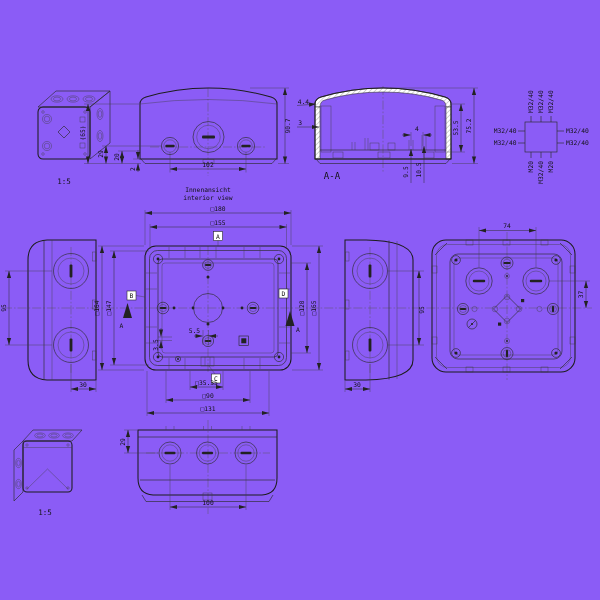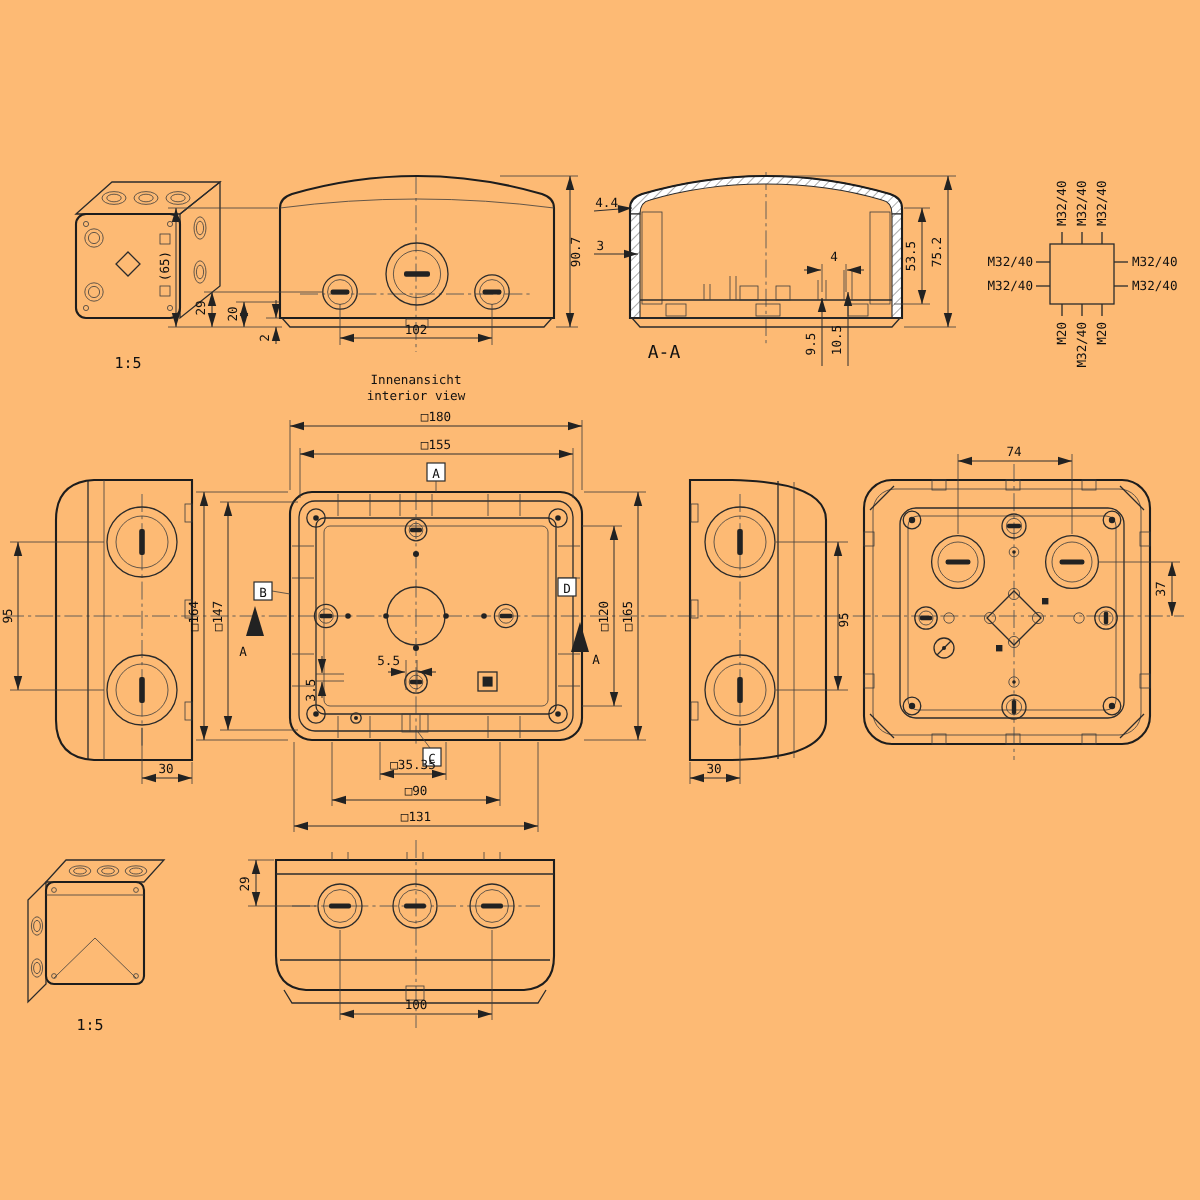--- a/index.html
+++ b/index.html
@@ -1,16 +1,16 @@
 <!DOCTYPE html>
 <html><head>
 <meta charset="utf-8">
 <style>
   html,body{margin:0;padding:0;background:#fff;}
-  .stage{position:relative;width:600px;height:600px;background:#fdba74;overflow:hidden;}
+  .stage{position:relative;width:600px;height:600px;background:#8b5cf6;overflow:hidden;}
   svg{display:block;}
   .ol{fill:none;stroke:#1d1d1d;stroke-width:1.05;}
   .md{fill:none;stroke:#2b2b2b;stroke-width:0.65;}
   .tn{fill:none;stroke:#3c3c3c;stroke-width:0.4;}
   .dm{fill:none;stroke:#2e2e2e;stroke-width:0.5;}
   .cl{fill:none;stroke:#555;stroke-width:0.45;stroke-dasharray:9 2 1.6 2;}
   .fl{fill:#222;stroke:none;}
   .wf{fill:#fff;stroke:#2b2b2b;stroke-width:0.6;}
   text{font-family:"DejaVu Sans Mono","Liberation Mono",monospace;font-size:6.3px;fill:#111;}
   .t9{font-size:9px;}

